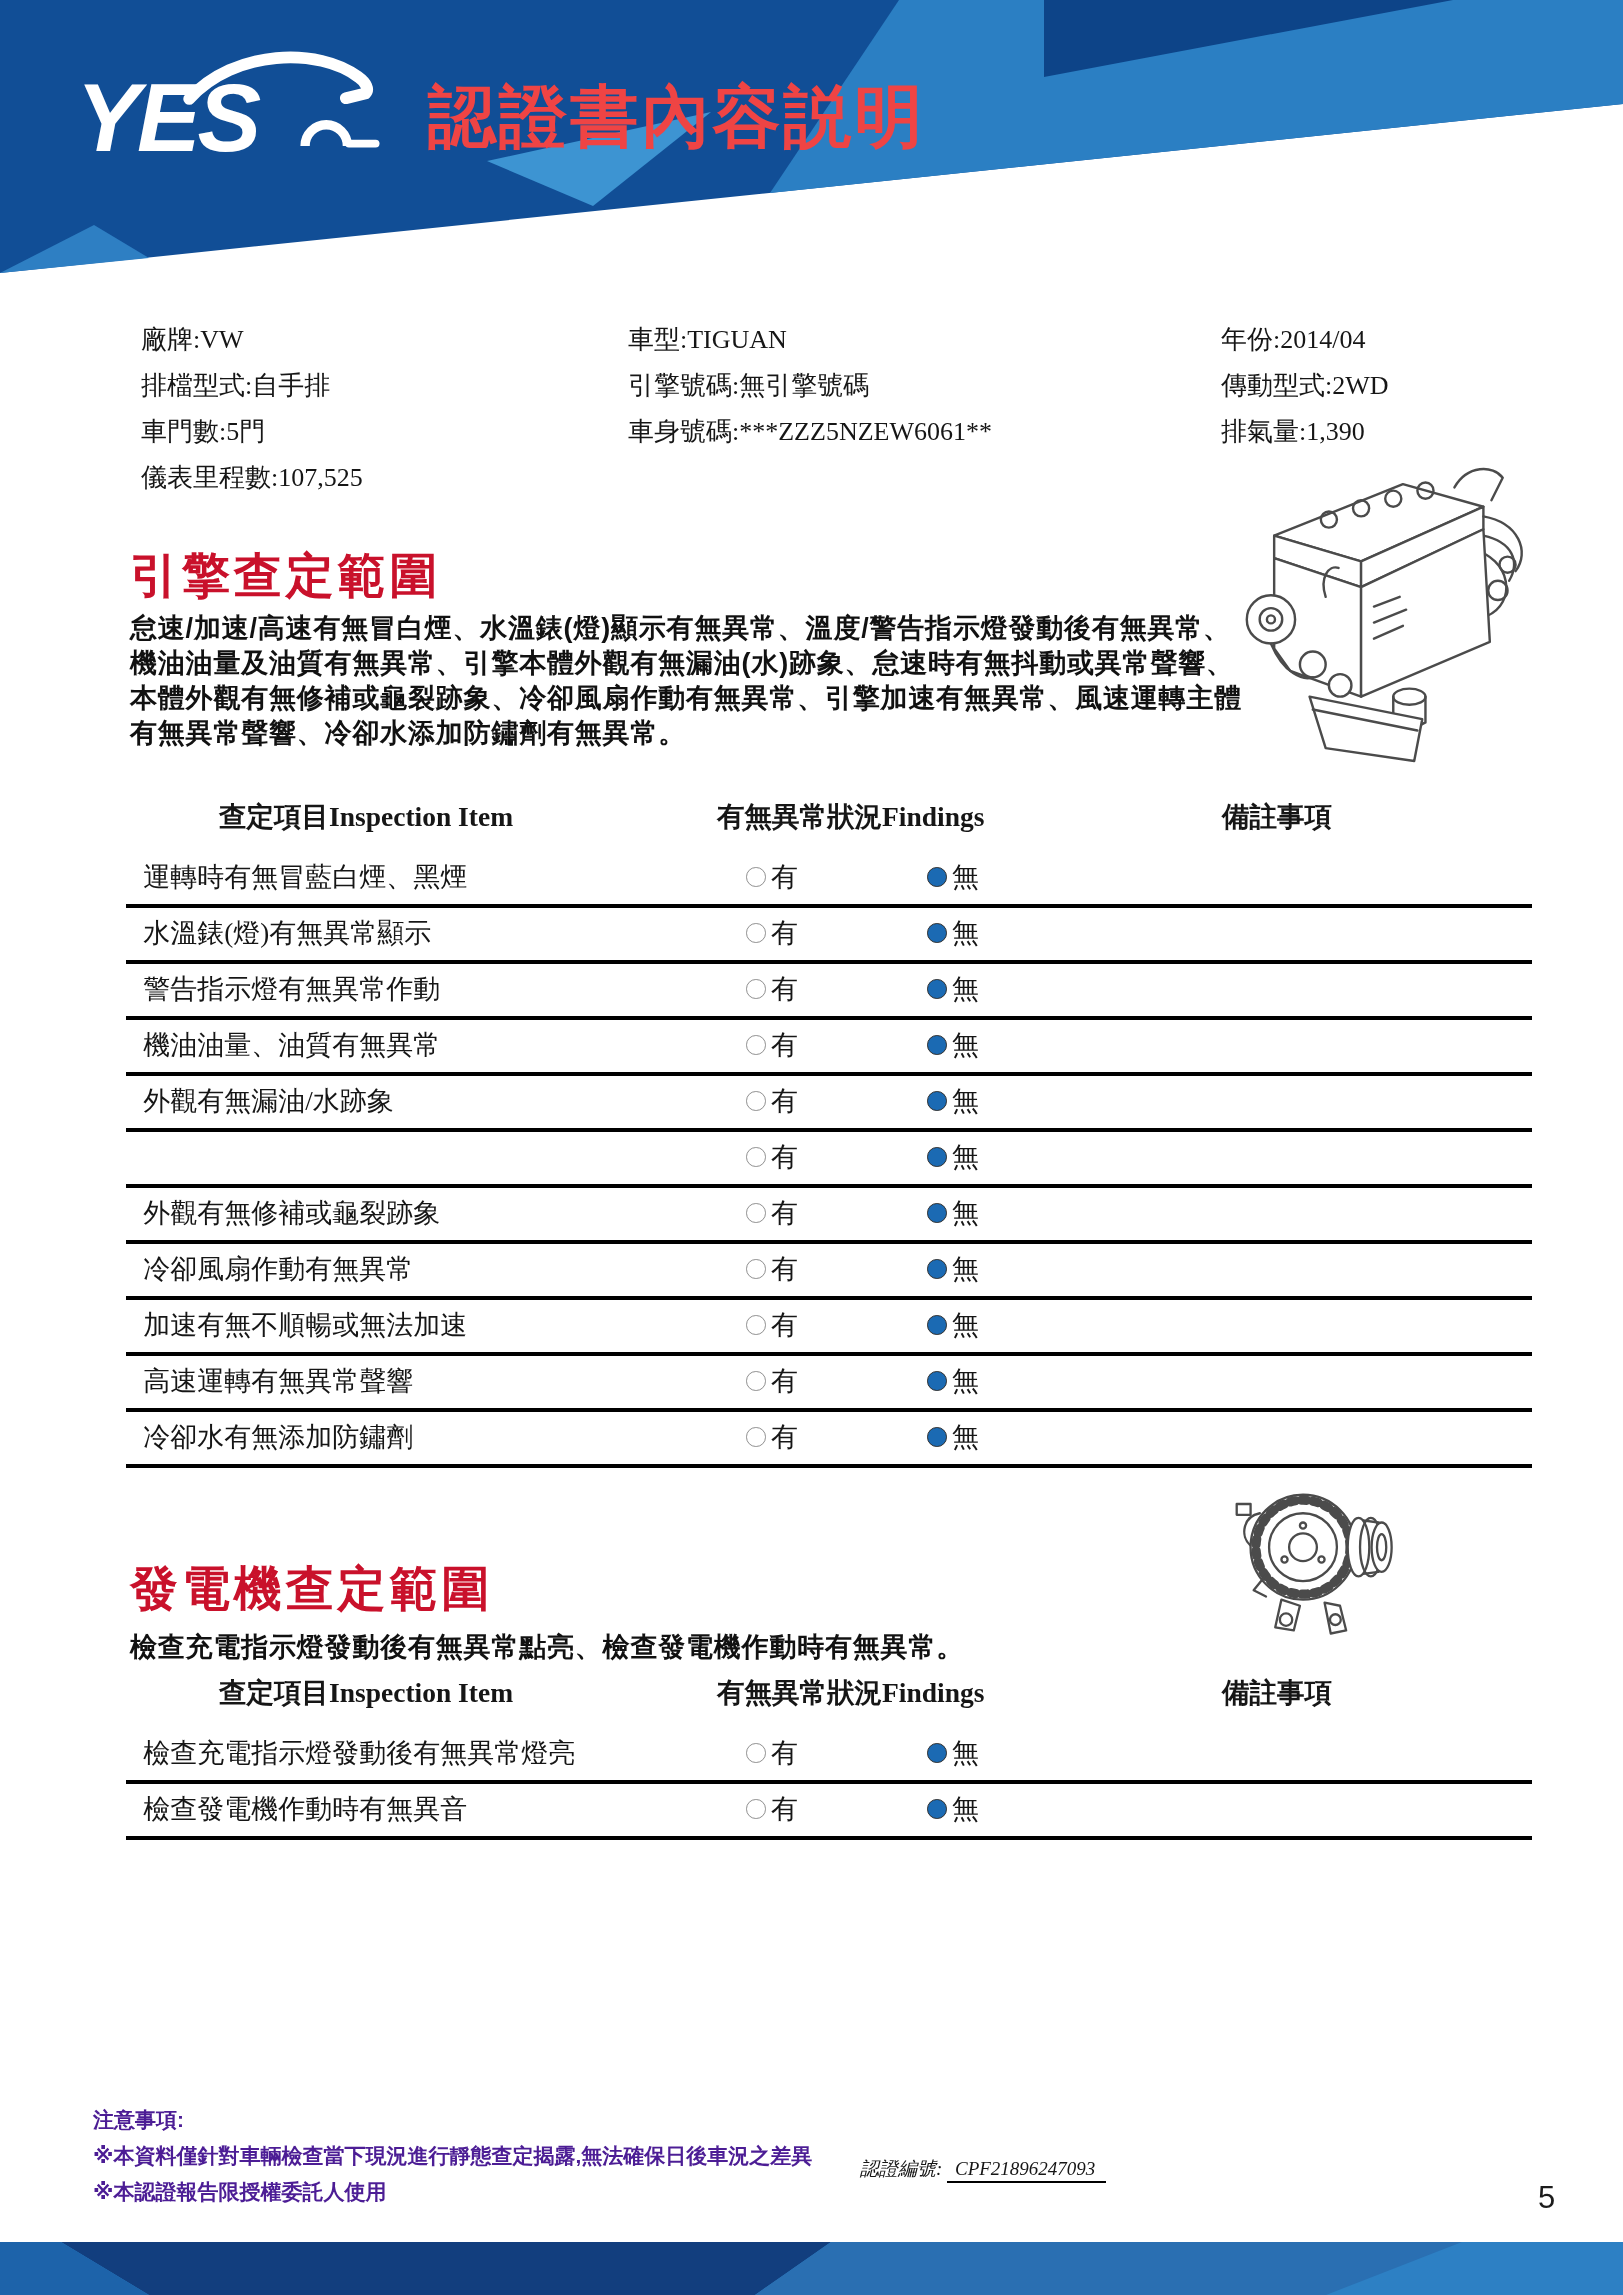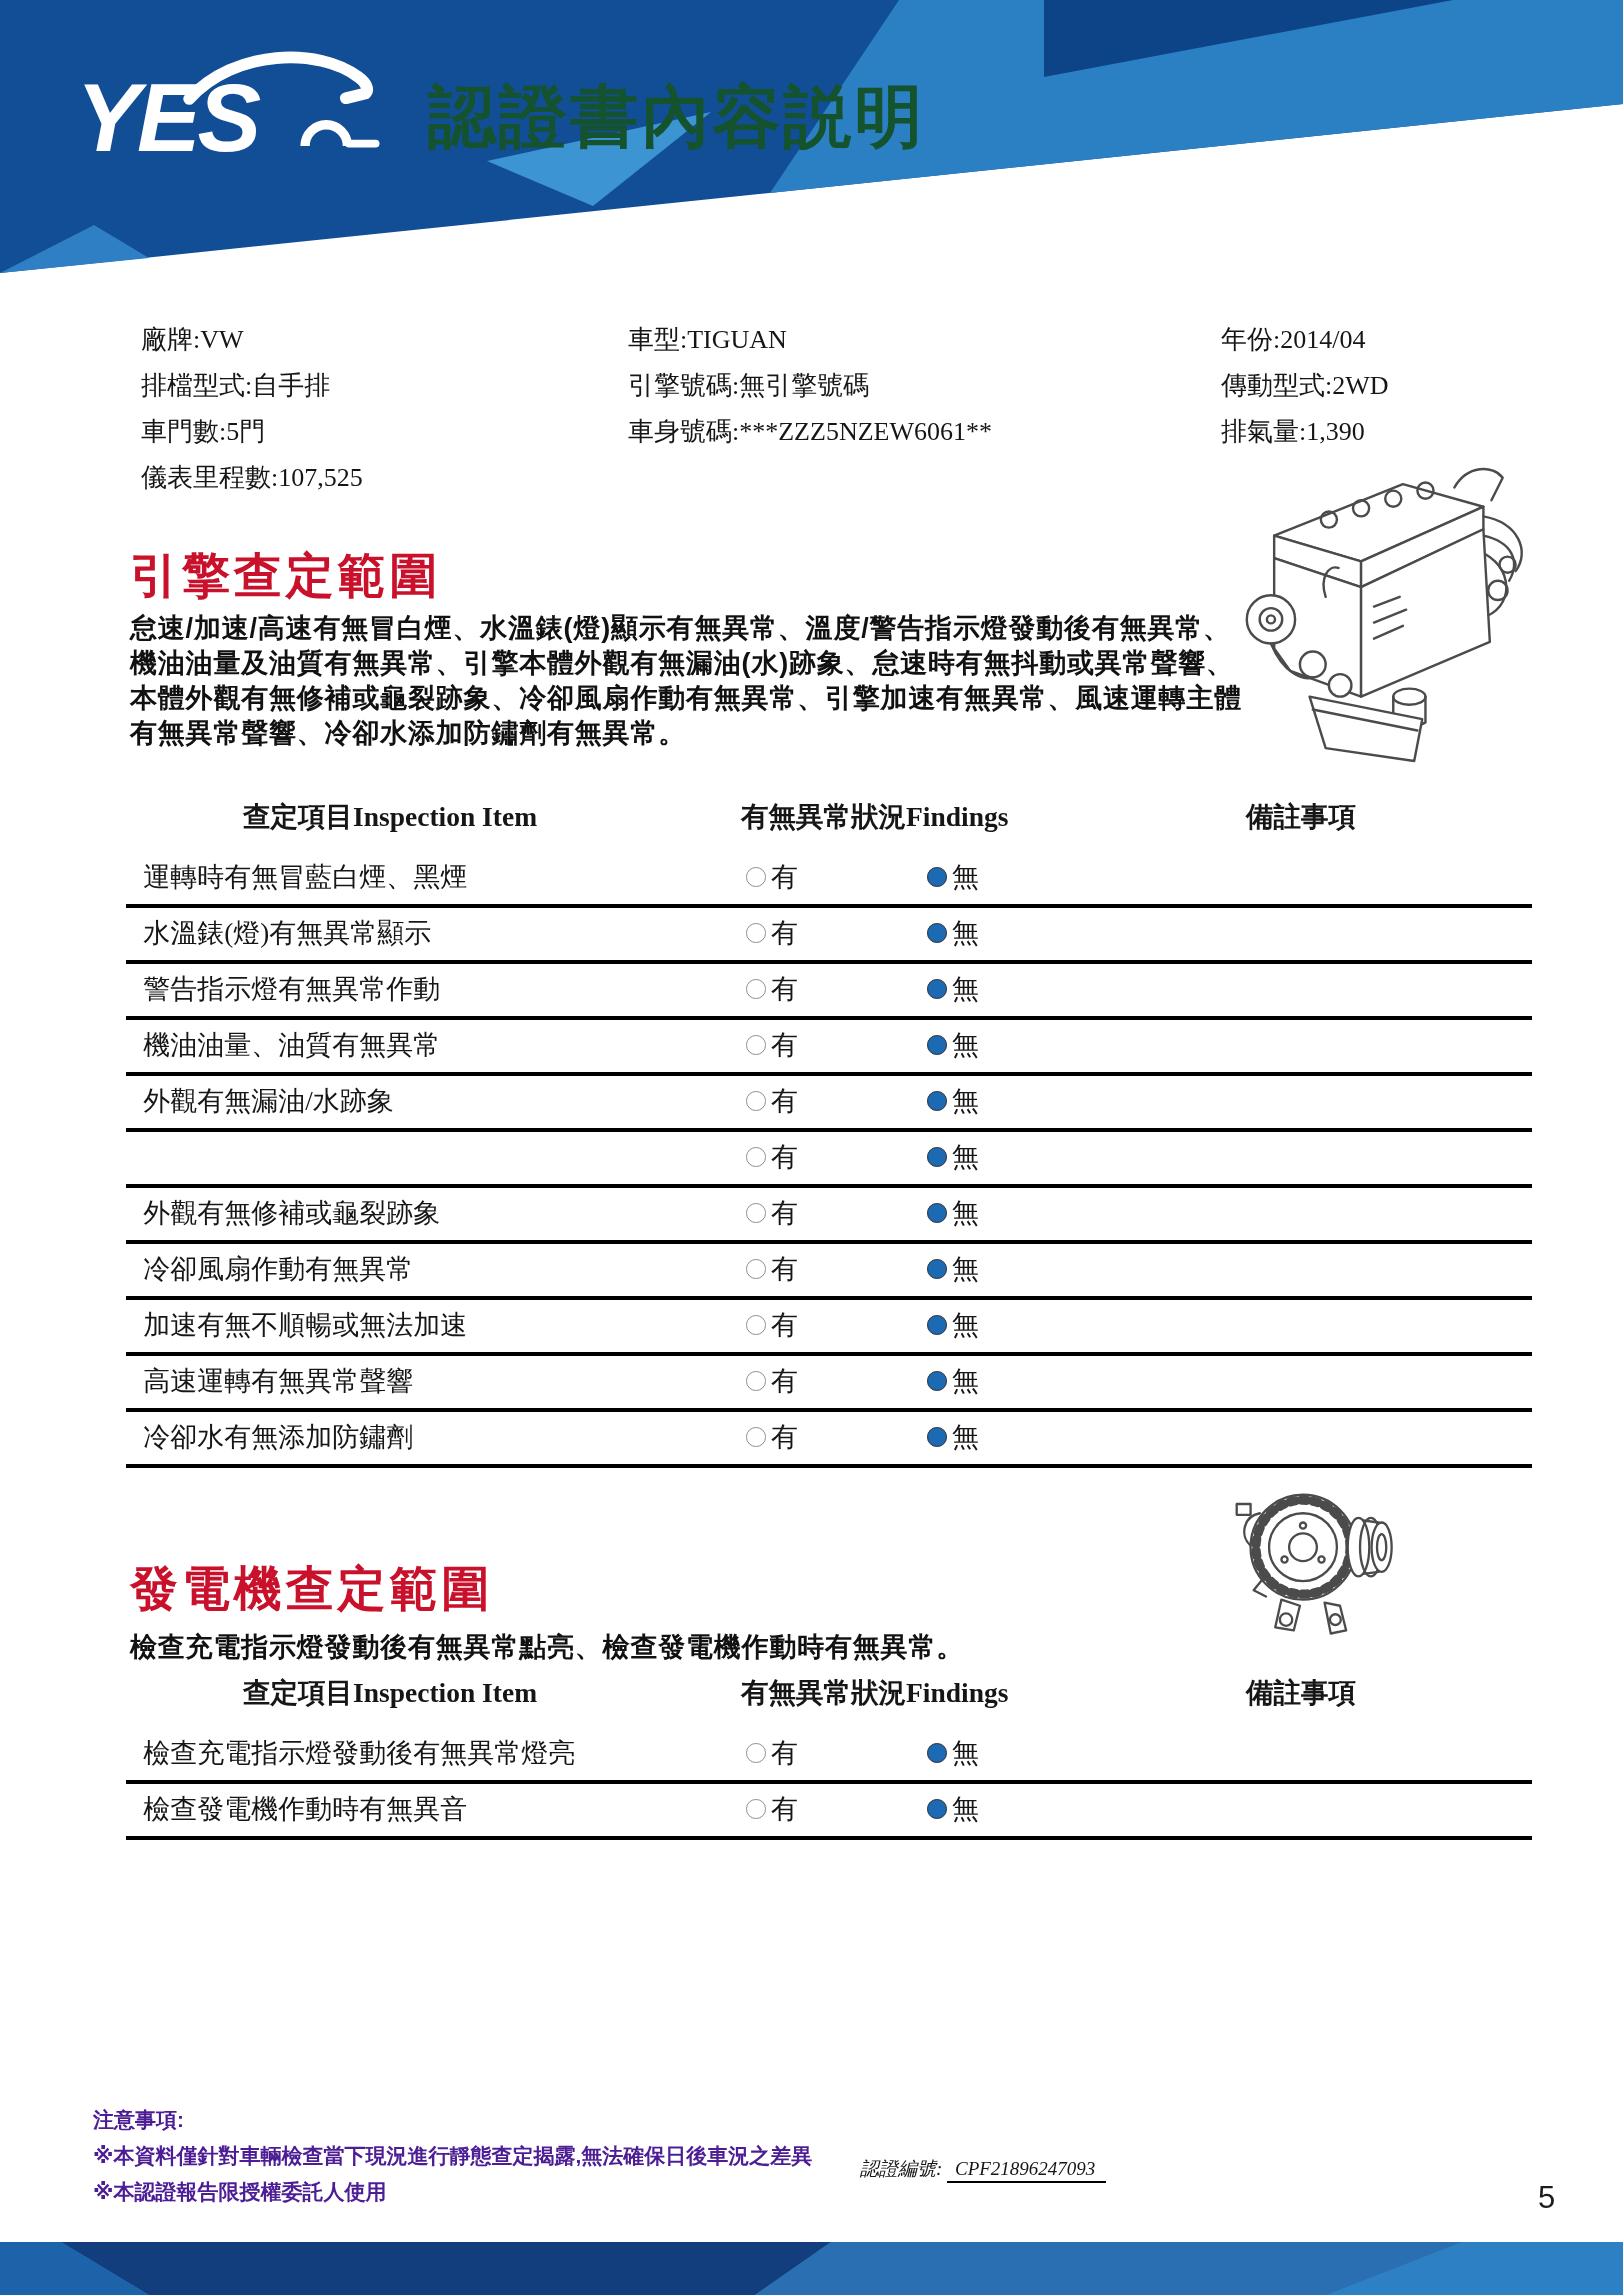--- a/index.html
+++ b/index.html
@@ -8,37 +8,37 @@
   .sans{font-family:"Liberation Sans","DejaVu Sans",sans-serif;}
 
   
   .banner{position:absolute;top:0;left:0;width:1623px;height:283px;}
   .facet{position:absolute;top:0;left:0;width:100%;height:100%;}
   .f-base {background:#114E96;clip-path:polygon(0px 0px,1623px 0px,1623px 104px,0px 273px);}
   .f-right{background:#2B7FC3;clip-path:polygon(899px 0px,1623px 0px,1623px 104px,770px 193px);}
   .f-dark {background:#0D4488;clip-path:polygon(1044px 0px,1453px 0px,1044px 77px);}
   .f-wedge{background:#3D94D2;clip-path:polygon(487px 161px,711px 112px,593px 206px);}
   .f-sliver{background:#2E7FC3;clip-path:polygon(0px 273px,94px 225px,149px 258px);}
-  .banner-title{position:absolute;left:428px;top:72px;font-size:68px;font-weight:900;color:#14532d;
+  .banner-title{position:absolute;left:428px;top:72px;font-size:68px;font-weight:900;color:#ef4444;
         letter-spacing:3.1px;}
   .logo-box{position:absolute;left:71px;top:41px;width:346px;height:141px;}
 
   
   .vinfo-col{position:absolute;top:317px;font-size:26px;line-height:46px;white-space:nowrap;}
   .vc1{left:141px;} .vc2{left:628px;} .vc3{left:1221px;}
 
   
   .sec-title{position:absolute;font-size:48px;font-weight:900;color:#C9112B;letter-spacing:3.9px;}
   .sec-desc{position:absolute;font-size:27px;font-weight:700;color:#111111;line-height:35px;
         letter-spacing:0.8px;white-space:pre-line;}
 
   
   .tbl{position:absolute;left:126px;width:1406px;}
   .thead{position:relative;height:67px;font-size:27.5px;font-weight:600;}
-  .thead span{position:absolute;top:14px;white-space:nowrap;margin-left:24px;}
+  .thead span{position:absolute;top:14px;white-space:nowrap;}
   .th1{left:93px;} .th2{left:591px;} .th3{left:1096px;}
   .trow{position:relative;height:52px;border-bottom:4.7px solid #000;}
   .trow .item{position:absolute;left:17.3px;top:0;line-height:50px;font-size:27px;white-space:nowrap;}
   .trow .remark{position:absolute;left:1099px;top:0;line-height:50px;font-size:25px;}
   .opt{position:absolute;top:0;height:50px;display:flex;align-items:center;gap:5.5px;}
   .opt-yes{left:620px;} .opt-no{left:801px;}
   .circ{width:19.6px;height:19.6px;border-radius:50%;border:1.6px solid #8f8f8f;box-sizing:border-box;background:#fff;}
   .opt.sel .circ{background:#1B6AB3;border:1.6px solid #2e2e2e;}
   .opt .lbl{font-size:27px;line-height:50px;}
 

